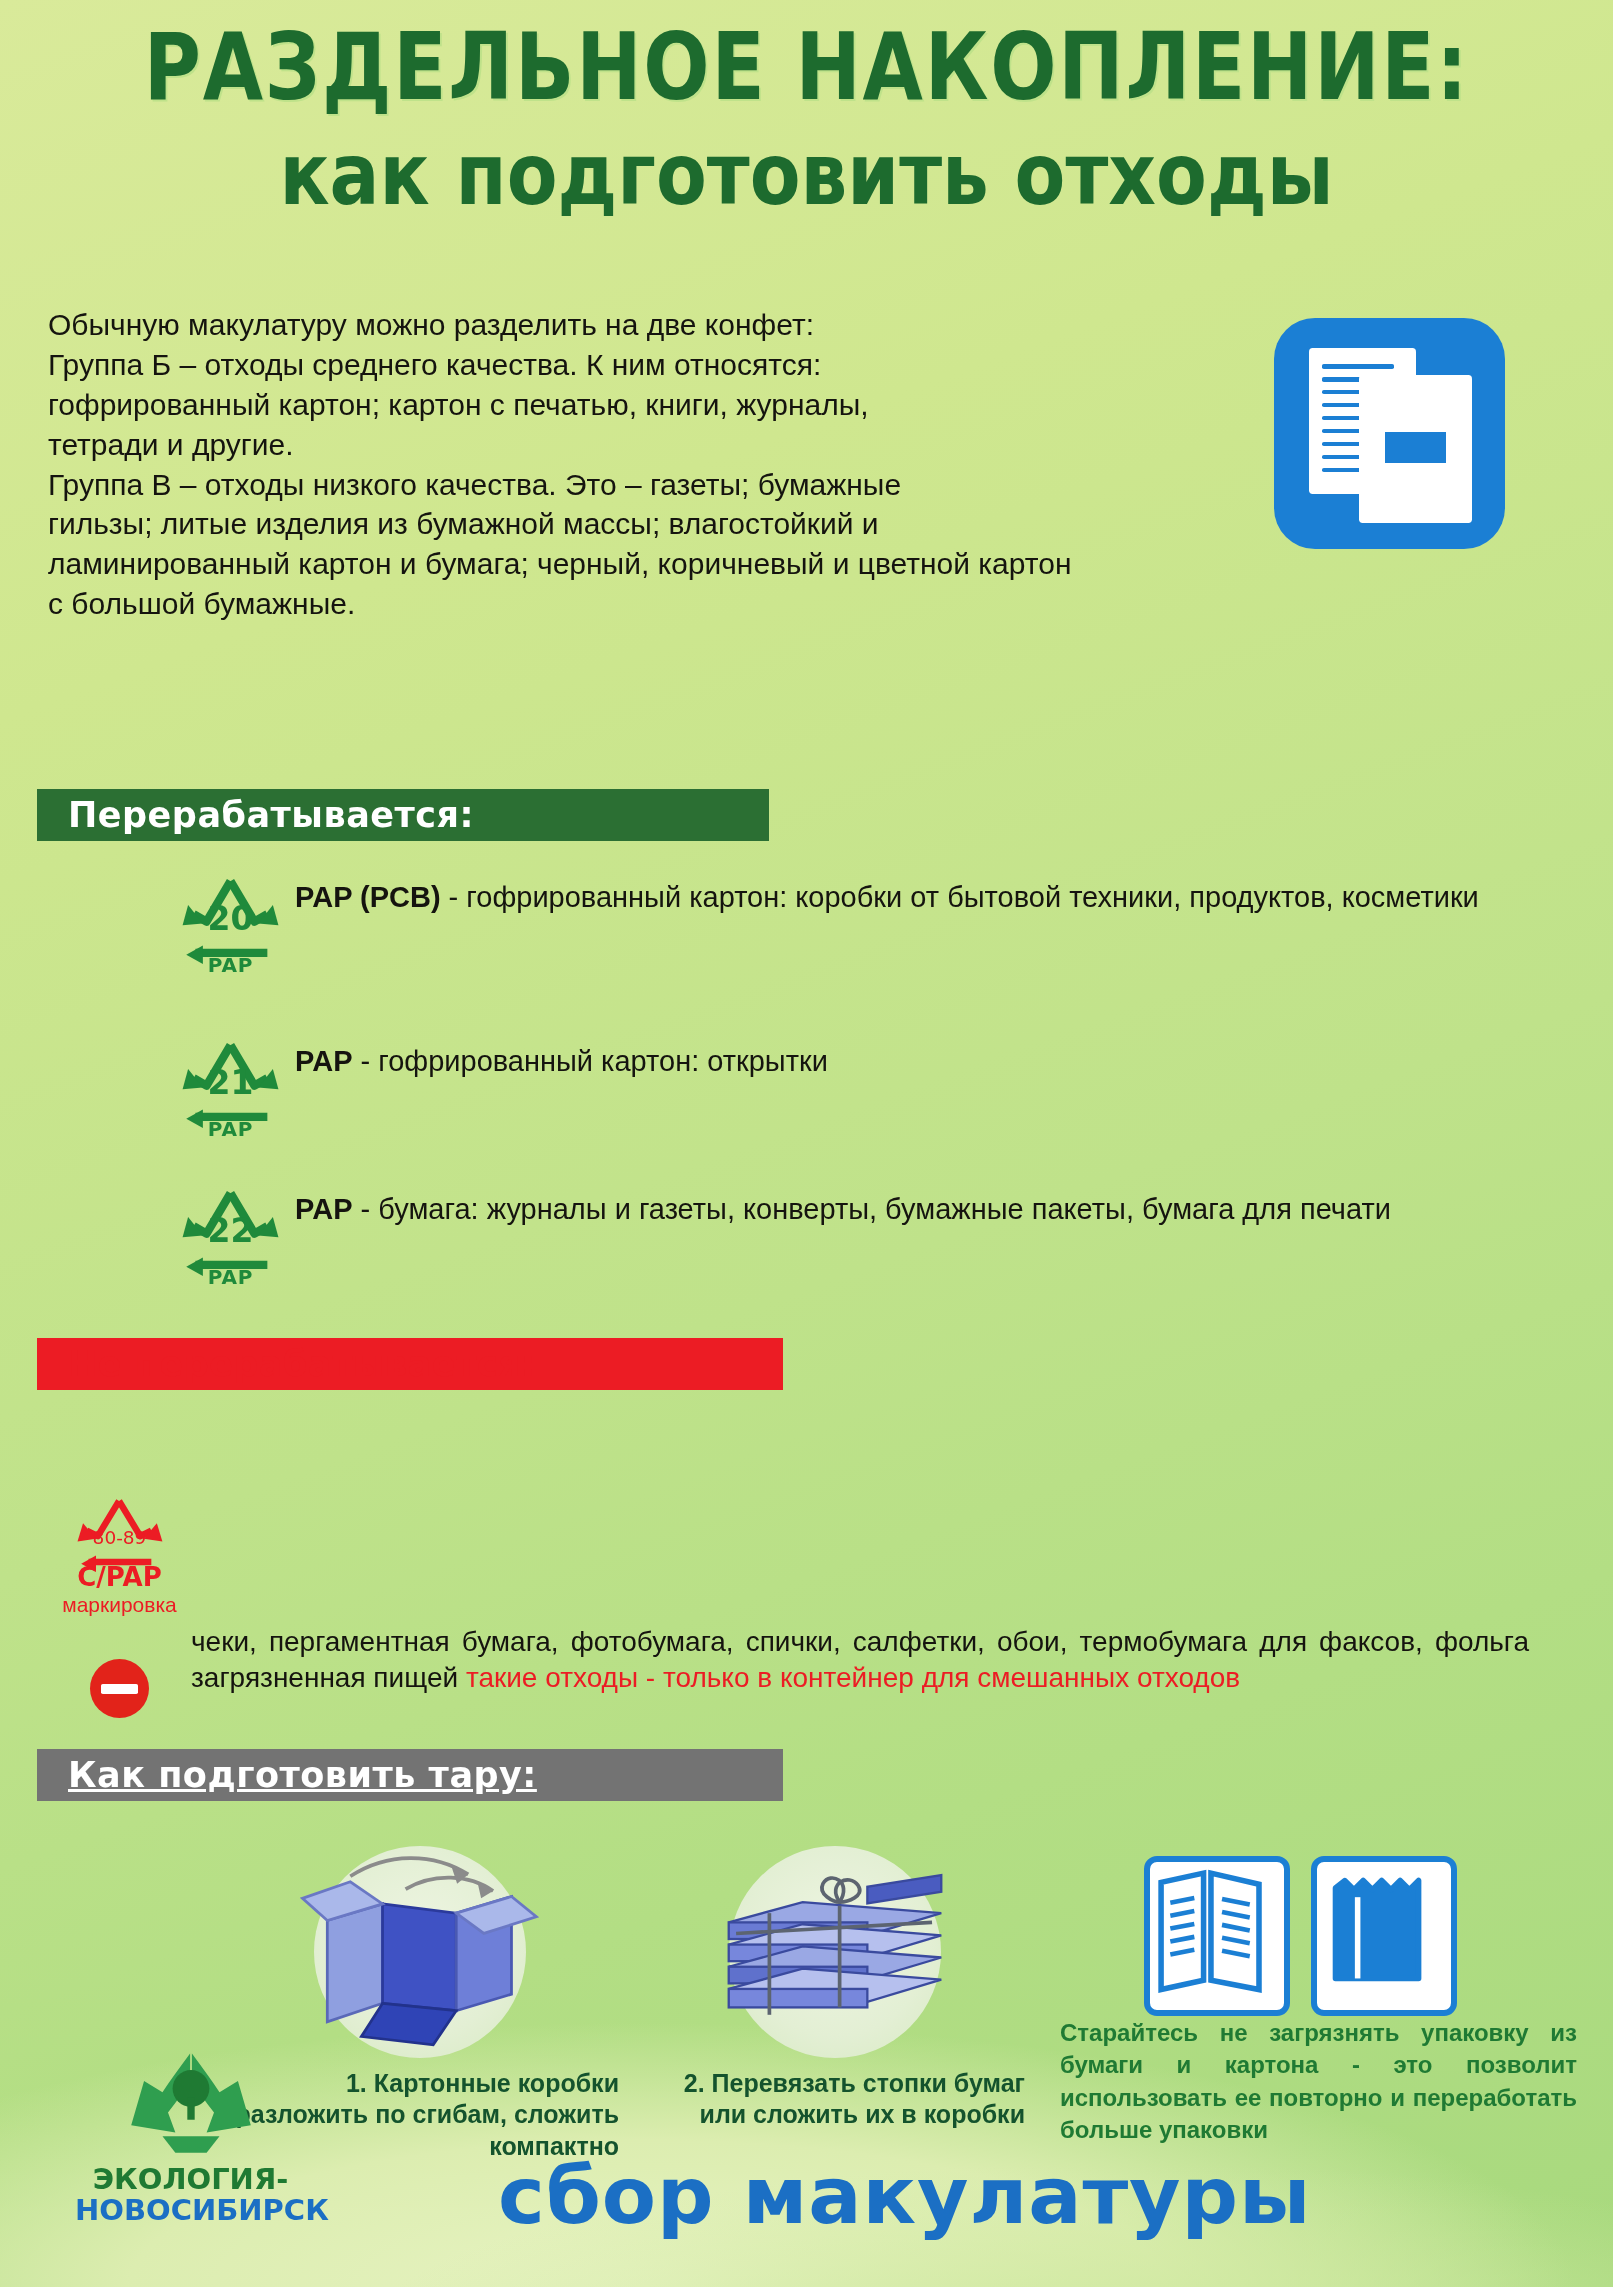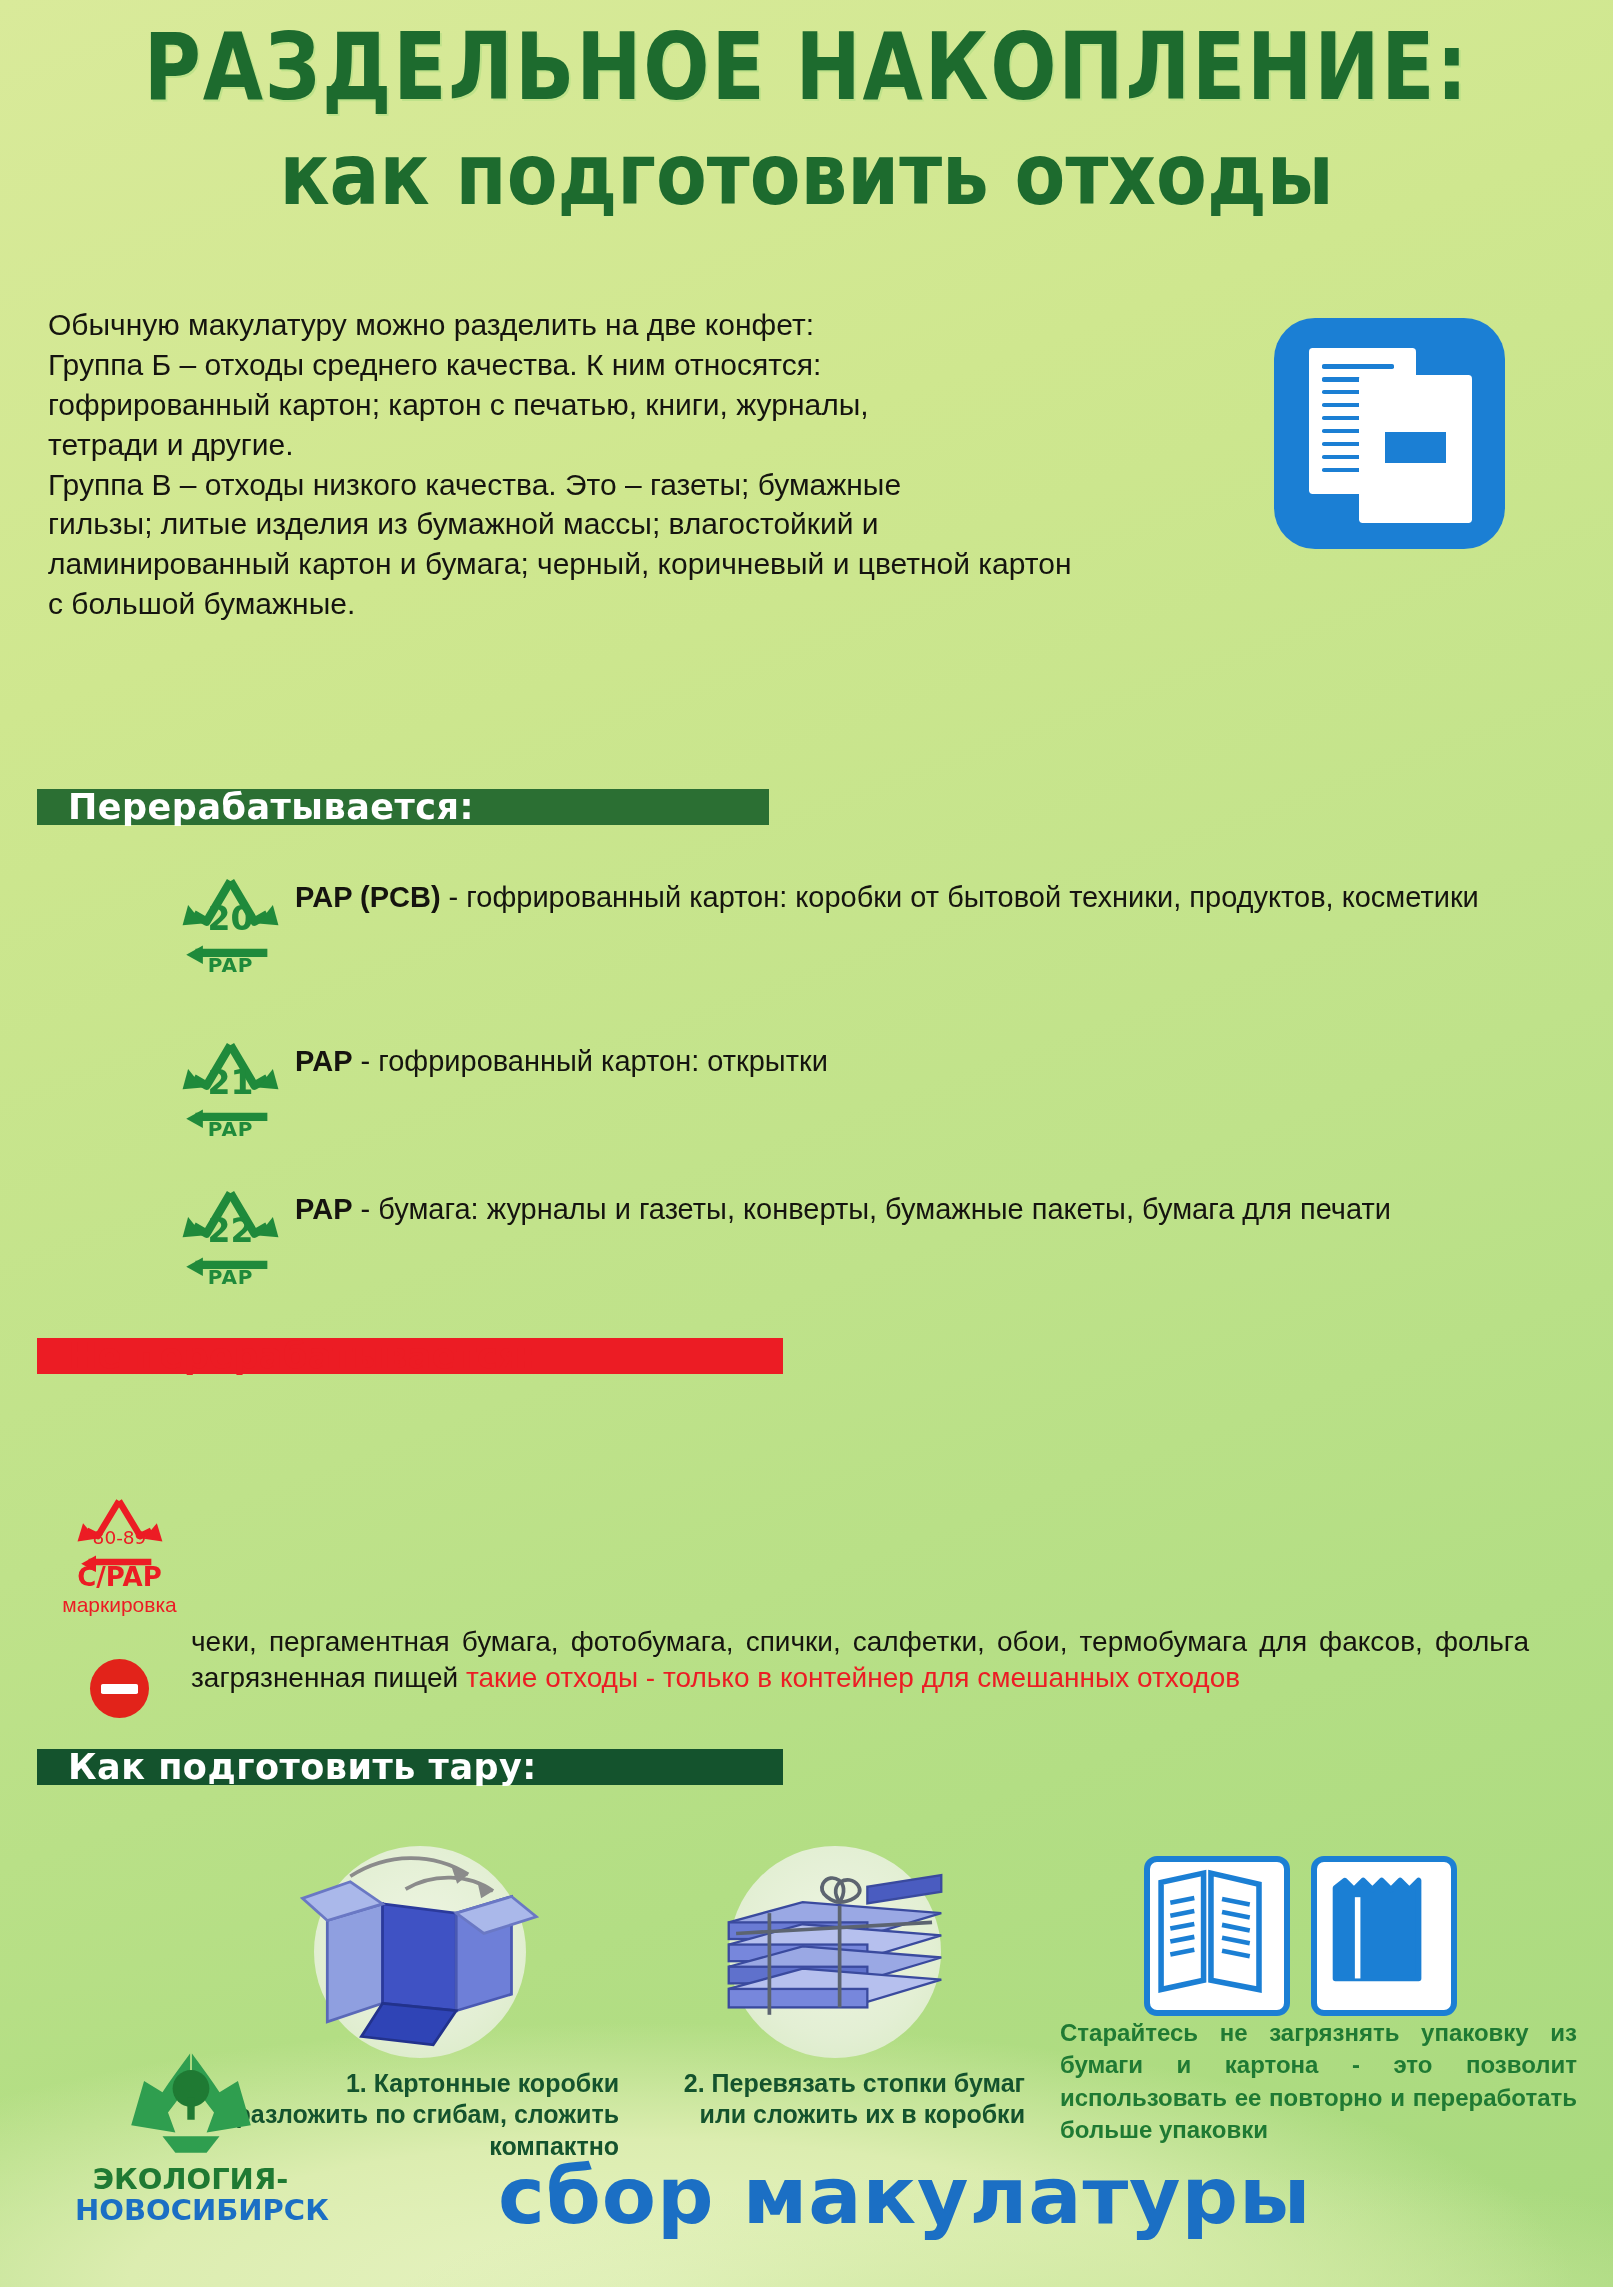--- a/index.html
+++ b/index.html
@@ -57,27 +57,27 @@
     position:absolute;left:35px;top:29.5px;width:107px;height:146px;background:#fff;border-radius:3.7px;
   }
   .doc-back .ln{position:absolute;left:13px;height:4.6px;background:#1b7fd4;border-radius:1.8px;}
   .doc-front{
     position:absolute;left:85px;top:57px;width:113px;height:148px;background:#fff;border-radius:3.7px;
   }
   .doc-front .blk{position:absolute;left:26px;top:57px;width:61px;height:31px;background:#1b7fd4;}
 
   
   .bar{
-    position:absolute;height:36px;display:flex;align-items:center;padding-left:31px;
+    position:absolute;height:52px;display:flex;align-items:center;padding-left:31px;
     font-family:"DejaVu Sans", sans-serif;font-weight:bold;font-size:35px;color:#ffffff;
     letter-spacing:0.5px;
   }
   .bar.green{background:#2b6f33;}
   .bar.red{background:#ec1c24;}
-  .bar.blue{background:#14532d;}
+  .bar.blue{background:#737373;text-decoration:underline;}
 
   
   .row{position:absolute;display:flex;align-items:flex-start;}
   .mark{width:129px;flex:0 0 129px;text-align:center;position:relative;}
   .mark .num{
     font-family:"DejaVu Sans", sans-serif;font-weight:bold;font-size:33px;color:#1f8a3b;
     position:absolute;left:0;right:0;top:31px;
   }
   .mark .pap{
     font-family:"DejaVu Sans", sans-serif;font-weight:bold;font-size:20px;color:#1f8a3b;

